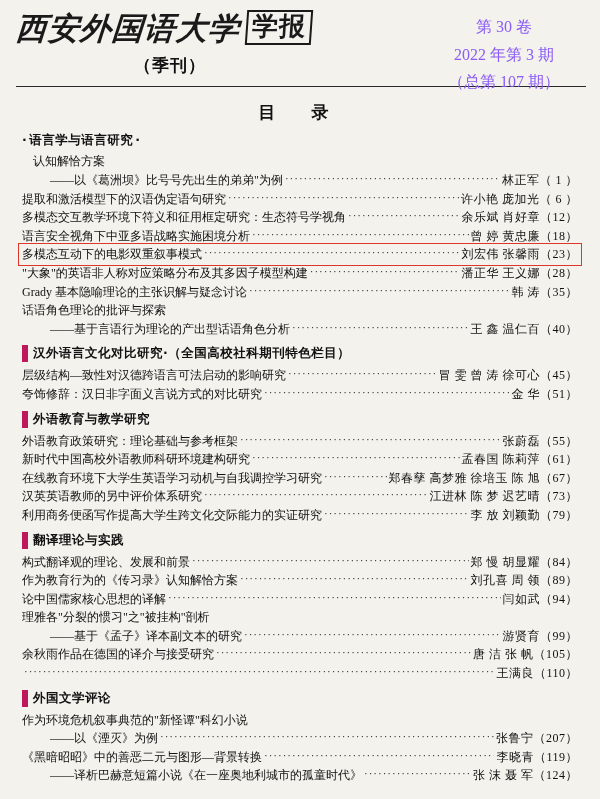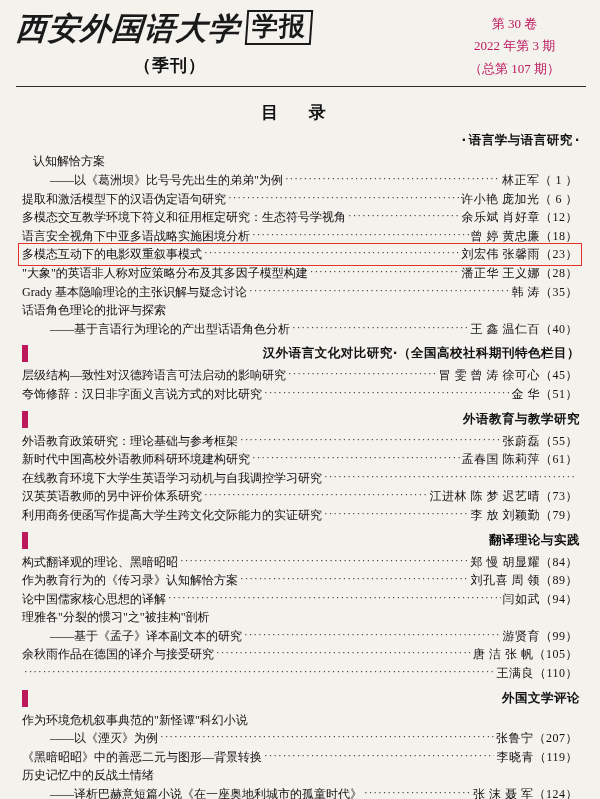--- a/index.html
+++ b/index.html
@@ -62,59 +62,58 @@
   .periodicity {
     margin-top: 9px;
     margin-left: 118px;
     font-size: 17px;
     font-family: Liberation Mono, monospace;
     font-weight: bold;
     letter-spacing: 1px;
   }
   .mast-right {
     text-align: center;
-    font-size: 13px;
+    font-size: 16px;
     line-height: 1.72;
     padding-top: 3px;
     padding-right: 26px;
     font-family: "Liberation Serif", serif;
-    color: #be185d;
+    color: #8b5cf6;
   }
   .mast-right div { white-space: nowrap; }
 
   .rule {
     border: 0;
     border-top: 1.6px solid #2a2a2a;
     margin: 2px 14px 0 16px;
   }
 
   
   .catalog-title {
     text-align: center;
     font-size: 17px;
     font-weight: bold;
     letter-spacing: 13px;
     margin: 14px 0 8px 0;
-    font-family: Liberation Sans, sans-serif;
+    font-family: Liberation Mono, monospace;
   }
 
   .content {
     padding: 0 20px 0 20px;
     box-sizing: border-box;
   }
 
   
   .section { margin-bottom: 2px; }
   .section-head {
     font-size: 12.5px;
     font-weight: bold;
     margin: 7px 0 4px 2px;
     letter-spacing: 0.5px;
     font-family: "DejaVu Sans", sans-serif;
-    text-align: right;
   }
   .section-head.dotted::before { content: "·"; margin-right: 2px; }
   .section-head.dotted::after { content: "·"; margin-left: 2px; }
   .section-head.boxed {
     border-left: 6px solid #be185d;
     padding-left: 5px;
   }
 
   .subhead {
     font-size: 12px;
@@ -252,36 +251,37 @@
           <span class="eauthors">张蔚磊（55）</span>
         </div>
         <div class="entry">
           <span class="etitle">新时代中国高校外语教师科研环境建构研究</span>
           <span class="dots">························································································································</span>
           <span class="eauthors">孟春国  陈莉萍（61）</span>
         </div>
         <div class="entry">
           <span class="etitle">在线教育环境下大学生英语学习动机与自我调控学习研究</span>
           <span class="dots">························································································································</span>
+          <span class="eauthors">郑春孳  高梦雅  徐培玉  陈  旭（67）</span>
         </div>
         <div class="entry">
           <span class="etitle">汉英英语教师的另中评价体系研究</span>
           <span class="dots">························································································································</span>
           <span class="eauthors">江进林  陈  梦  迟艺晴（73）</span>
         </div>
         <div class="entry">
           <span class="etitle">利用商务便函写作提高大学生跨文化交际能力的实证研究</span>
           <span class="dots">························································································································</span>
           <span class="eauthors">李  放  刘颖勤（79）</span>
         </div>
       </div>
       <div class="section">
         <div class="section-head boxed">翻译理论与实践</div>
         <div class="entry">
-          <span class="etitle">构式翻译观的理论、黑暗昭昭</span>
+          <span class="etitle">构式翻译观的理论、发展和前景</span>
           <span class="dots">························································································································</span>
           <span class="eauthors">郑  慢  胡显耀（84）</span>
         </div>
         <div class="entry">
           <span class="etitle">作为教育行为的《传习录》认知解恰方案</span>
           <span class="dots">························································································································</span>
           <span class="eauthors">刘孔喜  周  领（89）</span>
         </div>
         <div class="entry">
           <span class="etitle">论中国儒家核心思想的译解</span>
@@ -313,23 +313,20 @@
         </div>
         <div class="entry sub">
           <span class="etitle">——以《湮灭》为例</span>
           <span class="dots">························································································································</span>
           <span class="eauthors">张鲁宁（207）</span>
         </div>
         <div class="entry">
           <span class="etitle">《黑暗昭昭》中的善恶二元与图形—背景转换</span>
           <span class="dots">························································································································</span>
           <span class="eauthors">李晓青（119）</span>
-        </div>
-        <div class="entry">
-          <span class="etitle">历史记忆中的反战土情绪</span>
         </div>
         <div class="entry sub">
           <span class="etitle">——译析巴赫意短篇小说《在一座奥地利城市的孤童时代》</span>
           <span class="dots">························································································································</span>
           <span class="eauthors">张  沫  聂  军（124）</span>
         </div>
       </div>
     </div>
 </div>
 

